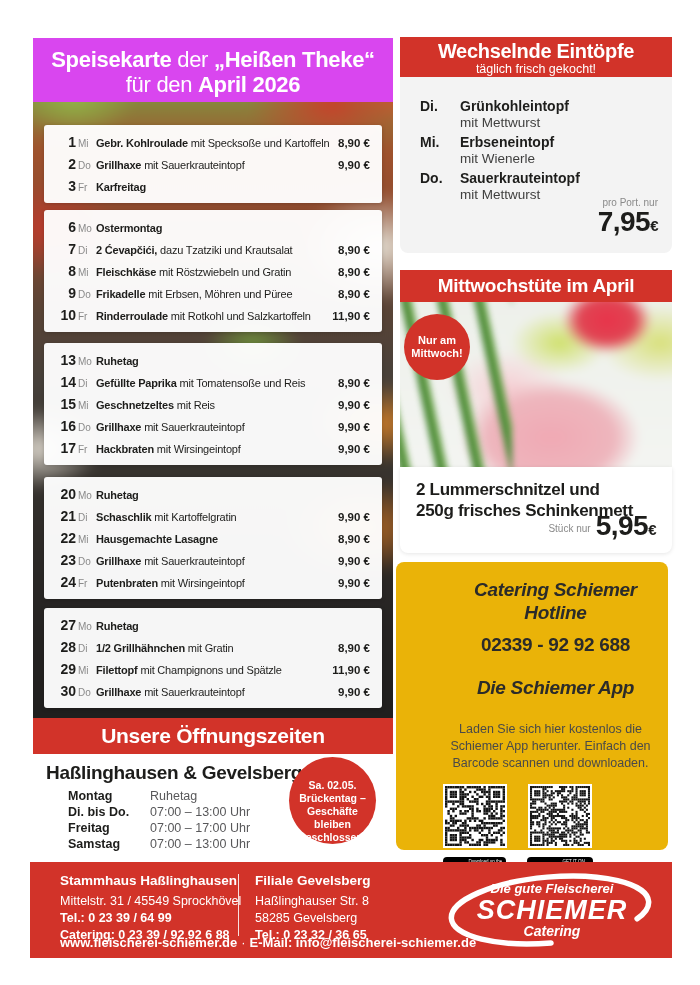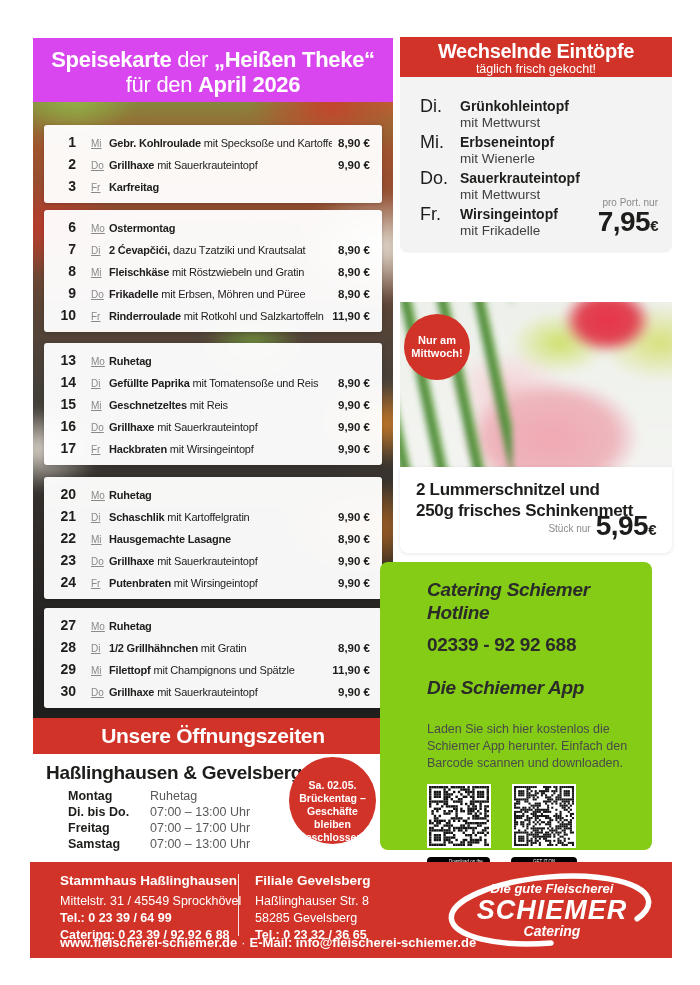--- a/index.html
+++ b/index.html
@@ -22,21 +22,21 @@
       radial-gradient(90px 60px at 6% 56%,  #d8d2c8 0%, rgba(216,210,200,0) 70%),
       radial-gradient(110px 70px at 88% 68%,#b96a22 0%, rgba(185,106,34,0) 70%),
       radial-gradient(70px 45px at 60% 40%, #6e8f3c 0%, rgba(110,143,60,0) 70%),
       linear-gradient(180deg,#7f9a43 0%,#a0522d 10%,#8a4a30 22%,#5a4436 34%,#46403a 46%,
                       #38342f 58%,#2c2927 72%,#242221 86%,#1f1e1d 100%);}
   .menu-card{position:absolute;left:44px;width:338px;background:rgba(255,255,255,0.96);
              border-radius:3px;box-shadow:0 1px 4px rgba(0,0,0,0.18);
              box-sizing:border-box;padding:6px 12px 6px 10px;}
   .menu-row{display:flex;align-items:baseline;height:22px;line-height:22px;white-space:nowrap;}
   .menu-day{width:22px;text-align:right;font-weight:bold;font-size:14px;color:#1d1d1b;flex:none;}
-  .menu-wd{width:18px;margin-left:15px;font-size:10px;color:#8a8a8a;flex:none;text-decoration:underline;}
+  .menu-wd{width:18px;margin-left:2px;font-size:10px;color:#8a8a8a;flex:none;}
   .menu-dish{flex:1;font-size:11px;letter-spacing:-0.2px;color:#1d1d1b;overflow:hidden;}
   .menu-dish b{font-weight:bold;}
   .menu-price{font-size:11.5px;font-weight:bold;margin-left:6px;flex:none;}
   .hours-bar{position:absolute;left:33px;top:718px;width:360px;height:36px;background:#d23329;
              color:#fff;font-weight:bold;font-size:21px;line-height:36px;text-align:center;letter-spacing:-0.3px;}
   .hours-heading{position:absolute;left:46px;top:762px;font-weight:bold;font-size:19px;letter-spacing:-0.3px;}
   .hours-table{position:absolute;left:68px;top:788px;font-size:12.5px;line-height:16px;}
   .hours-row{display:flex;}
   .hours-label{width:82px;font-weight:bold;color:#1d1d1b;flex:none;}
   .hours-value{color:#58585a;}
@@ -44,21 +44,21 @@
                 background:#d23329;color:#fff;font-weight:bold;font-size:10.5px;line-height:13px;
                 text-align:center;box-sizing:border-box;padding-top:22px;}
   
   .stew-bar{position:absolute;left:400px;top:37px;width:272px;height:40px;background:#d23329;
             color:#fff;text-align:center;box-sizing:border-box;padding-top:3px;}
   .stew-title{font-weight:bold;font-size:20px;line-height:22px;letter-spacing:-0.3px;}
   .stew-sub{font-size:12.5px;line-height:14px;}
   .stew-card{position:absolute;left:400px;top:77px;width:272px;height:176px;background:#f3f3f3;
              border-radius:0 0 8px 8px;box-sizing:border-box;padding:21px 0 0 20px;}
   .stew-item{display:flex;margin-bottom:3px;}
-  .stew-day{width:40px;font-weight:normal;font-size:18px;line-height:17px;color:#1d1d1b;flex:none;}
+  .stew-day{width:40px;font-weight:bold;font-size:14px;line-height:17px;color:#1d1d1b;flex:none;}
   .stew-dish{font-weight:bold;font-size:14px;line-height:17px;color:#1d1d1b;}
   .stew-with{font-size:13.5px;line-height:16px;color:#3f3f3e;}
   .stew-price{position:absolute;right:14px;bottom:14px;text-align:right;}
   .price-note{font-size:10px;color:#8a8a8a;display:block;margin-bottom:1px;}
   .big-price{font-weight:bold;font-size:28px;line-height:26px;letter-spacing:-0.5px;color:#1d1d1b;}
   .big-price .cur{font-size:15px;}
   .bag-bar{position:absolute;left:400px;top:270px;width:272px;height:32px;background:#d23329;
            color:#fff;font-weight:bold;font-size:19px;line-height:32px;text-align:center;letter-spacing:-0.3px;}
   .bag-photo{position:absolute;left:400px;top:302px;width:272px;height:165px;overflow:hidden;background:#eef0ec;}
   .bag-photo::before{content:'';position:absolute;inset:-12px;filter:blur(4px);
@@ -74,22 +74,22 @@
                #6aa348 19px 23px, rgba(0,0,0,0) 23px 36px);}
   .only-wed-badge{position:absolute;left:404px;top:314px;width:66px;height:66px;border-radius:50%;
                   background:#d23329;color:#fff;font-weight:bold;font-size:11px;line-height:13px;
                   text-align:center;box-sizing:border-box;padding-top:20px;}
   .offer-card{position:absolute;left:400px;top:467px;width:272px;height:86px;background:#ffffff;
               border-radius:0 0 8px 8px;box-shadow:0 1px 4px rgba(0,0,0,0.10);
               box-sizing:border-box;padding:12px 16px 0 16px;}
   .offer-line{font-weight:bold;font-size:17px;line-height:21px;letter-spacing:-0.3px;color:#1d1d1b;}
   .offer-price{position:absolute;right:16px;bottom:10px;text-align:right;}
   .offer-price .price-note{display:inline;font-size:10px;margin-right:5px;vertical-align:3px;}
-  .app-card{position:absolute;left:380px;top:562px;width:272px;height:288px;background:#84cc16;
-            border-radius:8px;box-sizing:border-box;padding:16px 0 0 47px;}
+  .app-card{position:absolute;left:396px;top:562px;width:272px;height:288px;background:#eab308;
+            border-radius:8px;box-sizing:border-box;padding:16px 0 0 47px;text-align:center;}
   .it-b{font-style:italic;font-weight:bold;font-size:19px;line-height:23px;color:#2b2b2a;letter-spacing:-0.3px;}
   .phone{font-weight:bold;font-size:19px;color:#2b2b2a;margin-top:10px;letter-spacing:-0.3px;}
   .app-title{margin-top:20px;}
   .app-text{margin-top:22px;width:215px;font-size:12.5px;line-height:17px;color:#4a4a49;}
   .qr-row{display:flex;gap:21px;margin-top:12px;}
   .qr{width:64px;height:64px;background:#ffffff;box-sizing:border-box;padding:2px;}
   .badge-row{display:flex;gap:21px;margin-top:9px;}
   .store-badge{height:20px;background:#000;border-radius:4px;color:#fff;display:flex;
                align-items:center;box-sizing:border-box;padding:0 6px;gap:16px;}
   .store-badge.apple{width:63px;}
@@ -315,34 +315,28 @@
           <div class="stew-with">mit Wienerle</div>
         </span>
       </div>
         <div class="stew-item">
         <span class="stew-day">Do.</span>
         <span>
           <div class="stew-dish">Sauerkrauteintopf</div>
           <div class="stew-with">mit Mettwurst</div>
         </span>
       </div>
-        <div class="stew-item">
-        <span class="stew-day">Fr.</span>
-        <span>
-          <div class="stew-dish">Wirsingeintopf</div>
-          <div class="stew-with">mit Frikadelle</div>
-        </span>
-      </div>
       </div>
     <div class="stew-price">
       <span class="price-note">pro Port. nur</span>
       <span class="big-price"><span>7,95</span><span class="cur">€</span></span>
     </div>
   </div>
 
+  <div class="bag-bar">Mittwochstüte im April</div>
   <div class="bag-photo"></div>
   <div class="only-wed-badge">
     <div>Nur am</div>
     <div>Mittwoch!</div>
   </div>
   <div class="offer-card">
     <div class="offer-line">2 Lummerschnitzel und</div>
     <div class="offer-line">250g frisches Schinkenmett</div>
     <div class="offer-price">
       <span class="price-note">Stück nur</span><span class="big-price"><span>5,95</span><span class="cur">€</span></span>

